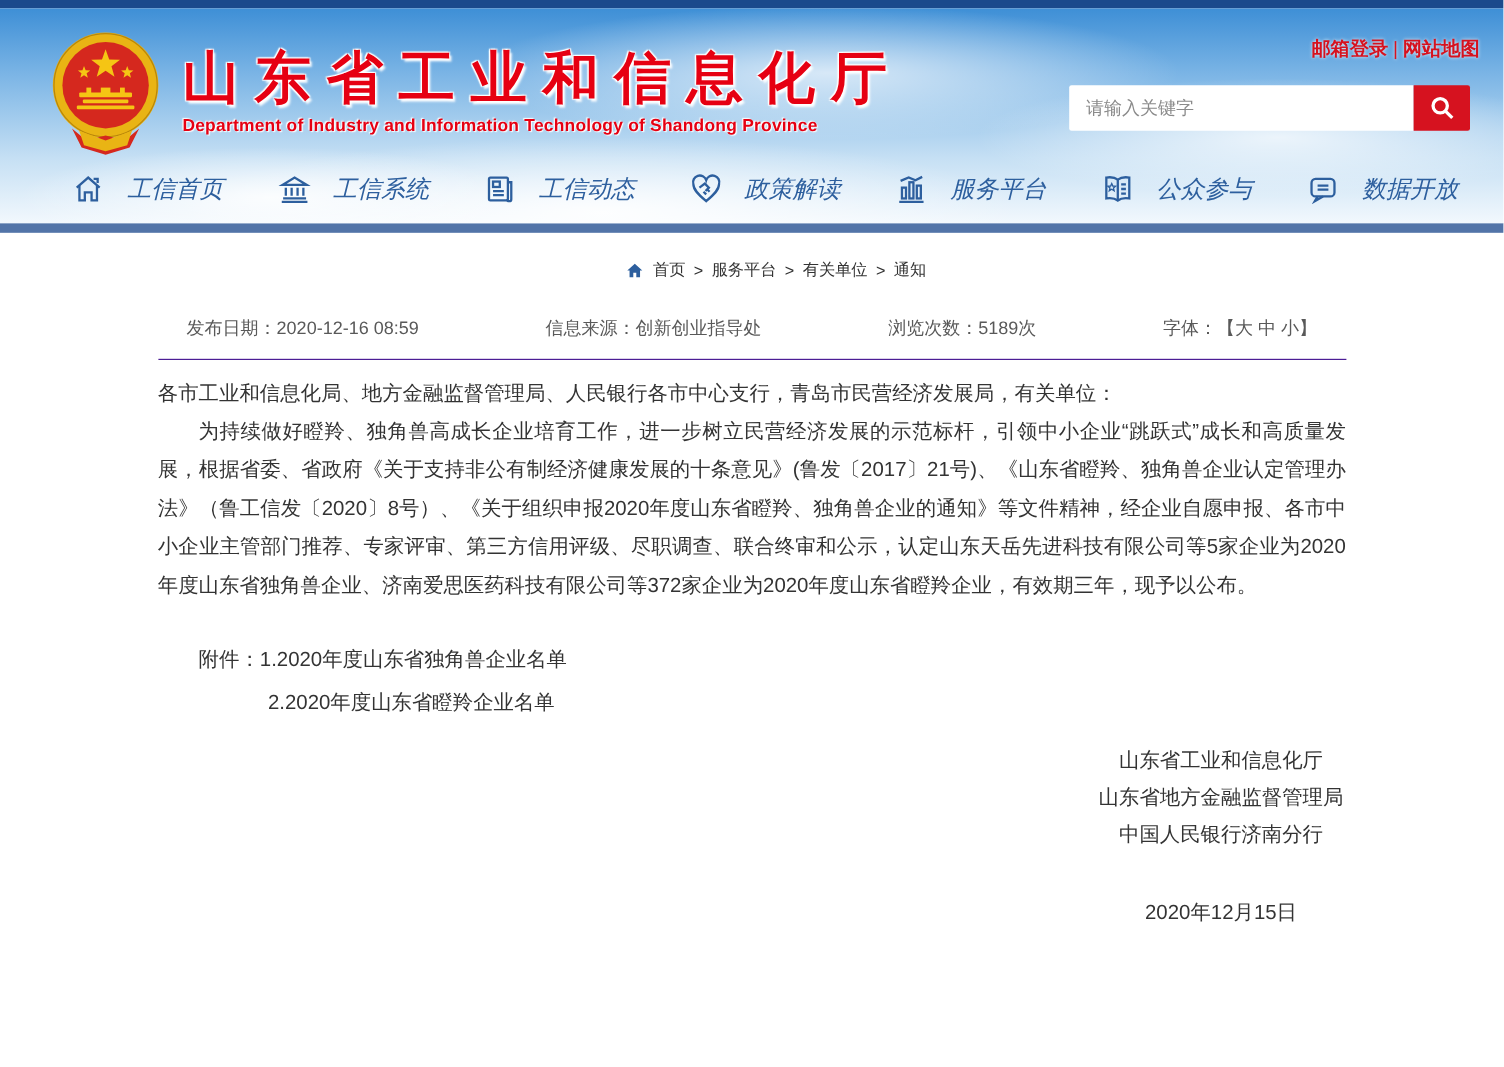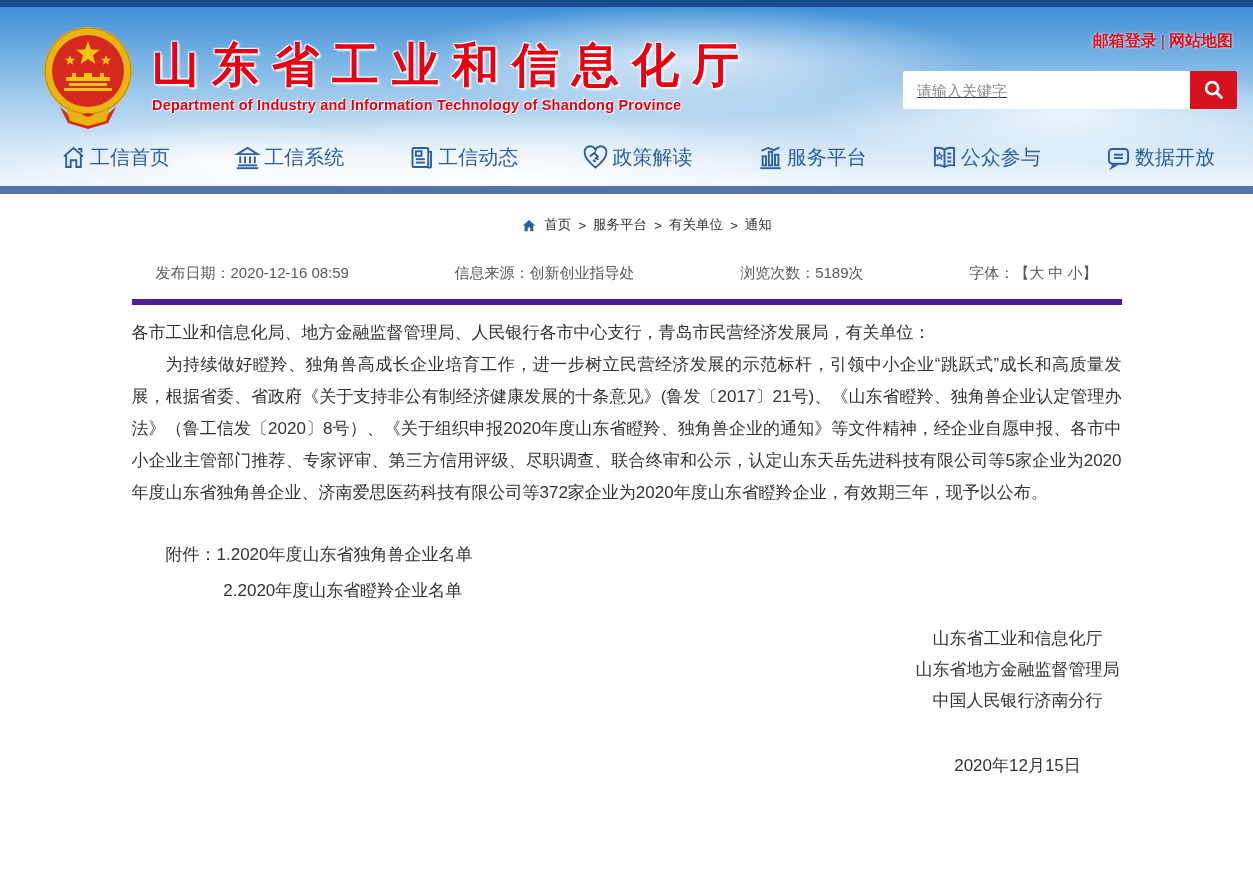--- a/index.html
+++ b/index.html
@@ -35,56 +35,56 @@
     text-shadow:1px 1px 1px #fff, -1px -1px 1px #fff; white-space:nowrap;
   }
 
   .top-links {
     position:absolute; right:20px; top:24px; display:flex; align-items:center; gap:4px;
     color:#d6121f; font-size:16px; font-weight:bold; text-shadow:0 0 3px rgba(255,255,255,.9);
   }
   .top-links .sep { color:#d6121f; font-weight:normal; }
   .top-links span[data-interactable="true"] { cursor:pointer; }
 
-  .search-box { position:absolute; right:16px; top:64px; display:flex;text-decoration:underline; }
+  .search-box { position:absolute; right:28px; top:64px; display:flex; }
   .search-input {
     width:287px; height:38px; border:none; outline:none; padding:0 14px;
     font-size:15px; color:#333; background:#fff; border-radius:2px 0 0 2px;
     font-family:"Liberation Sans","DejaVu Sans",sans-serif;
   }
   .search-input::placeholder { color:#8a8a8a; }
   .search-btn {
     width:47px; height:38px; background:#d6121f; border:none; cursor:pointer;
     display:flex; align-items:center; justify-content:center; border-radius:0 2px 2px 0;
   }
 
   .nav { position:absolute; left:0; right:0; bottom:0; height:52px;
     display:flex; align-items:center; justify-content:space-between; padding:0 38px 6px 60px; }
-  .nav-item { display:flex; align-items:flex-start; gap:3px; cursor:pointer; }
+  .nav-item { display:flex; align-items:flex-start; gap:19px; cursor:pointer;font-style:italic; }
   .nav-item svg { display:block; }
   .nav-label { color:#2d5f9e; font-size:20px; white-space:nowrap; }
 
   
   .breadcrumb {
     margin:22px 0 0 40px; display:flex; align-items:center; gap:7px;
     font-size:13.5px; color:#333;justify-content:center;
   }
   .breadcrumb .crumb { cursor:pointer; }
   .breadcrumb .bc-sep { color:#333; }
 
   
   .article { width:990px; margin:0 auto; }
   .article-title {
     text-align:center; font-size:29px; font-weight:bold; color:#333;
     margin-top:36px; letter-spacing:1px;
   }
   .meta-row {
     display:flex; justify-content:space-between; align-items:center;
     margin-top:30px; padding:0 24px 16px 24px;
-    font-size:15px; color:#595959; border-bottom:6px solid #4c1d95;
+    font-size:15px; color:#595959; border-bottom:1px solid #4c1d95;
   }
   .meta-item { white-space:nowrap; }
   .font-sizer span.size-opt { cursor:pointer; }
 
   .doc-number { text-align:center; font-size:17px; color:#333; margin-top:26px; }
 
   .doc-body { margin-top:12px; font-size:17px; color:#333; line-height:32px; }
   .salutation { margin-top:2px; }
   .body-par { text-indent:2em; text-align:justify; }
 

